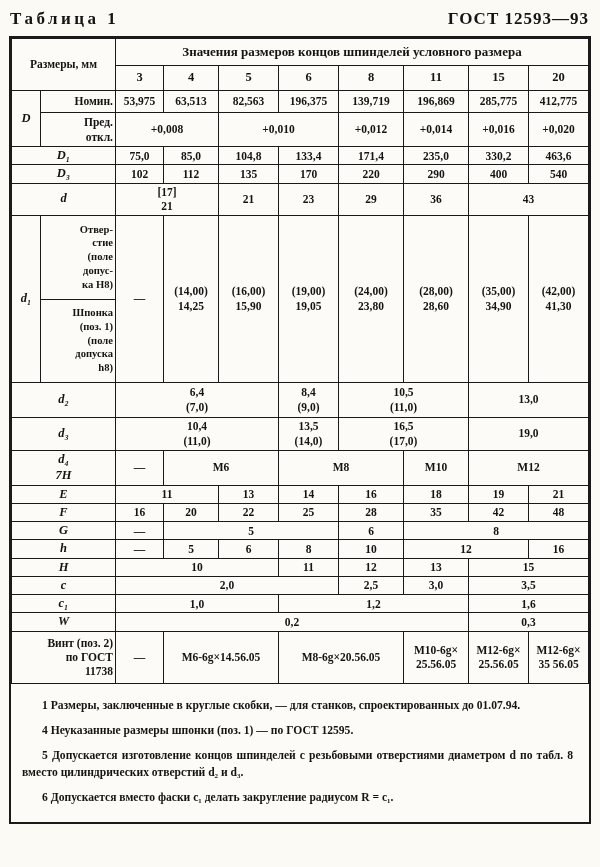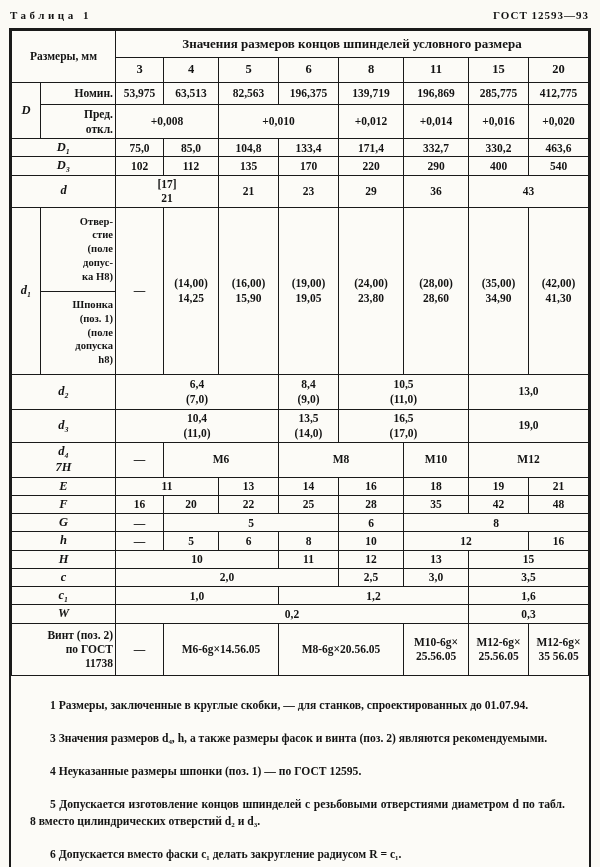--- a/index.html
+++ b/index.html
@@ -6,21 +6,21 @@
   body {
     width:600px; height:867px;
     background:#fbfaf5;
     font-family:"Liberation Serif","DejaVu Serif",serif;
     color:#141414;
     -webkit-font-smoothing:antialiased;
   }
   .page { box-sizing:border-box; width:600px; height:867px; padding:5px 9px; }
   .title-row {
     display:flex; justify-content:space-between; align-items:baseline;
-    padding:4px 2px 7px 1px; font-size:11px; font-weight:bold;
+    padding:4px 2px 7px 1px; font-size:17px; font-weight:bold;
   }
   .caption { letter-spacing:3.5px; }
   .doc-num { letter-spacing:1px; }
   .frame { border:2.4px solid #1a1a1a; background:#fcfbf7; }
   table { border-collapse:collapse; width:100%; table-layout:fixed; }
   td {
     border:1.6px solid #1a1a1a;
     text-align:center; vertical-align:middle;
     font-size:11.5px; font-weight:bold; line-height:1.22;
     padding:1px 2px; white-space:pre-line; overflow:hidden;
@@ -29,21 +29,21 @@
   td.span-head { font-size:13px; padding:2px 14px; }
   td.colnum { font-size:12.5px; }
   td.sym { font-style:italic; font-size:12.5px; }
   td.sub { text-align:right; padding-left:4px; font-style:normal; }
   td.sm { font-size:10.6px; line-height:1.3; }
   .notes {
     padding:5px 8px 8px 3px;
     font-size:11.6px; font-weight:bold; line-height:1.48;
   }
   .notes-heading { margin:0 0 1px 0; text-indent:16px; letter-spacing:3.5px; }
-  .note { margin:16px; text-indent:20px; text-align:justify; }
+  .note { margin:8px; text-indent:20px; text-align:justify; }
 </style>
 </head>
 <body>
 
 <div class="page">
   <div class="title-row">
     <span class="caption">Таблица 1</span>
     <span class="doc-num">ГОСТ 12593—93</span>
   </div>
 
@@ -98,21 +98,21 @@
             <td>+0,016</td>
             <td>+0,020</td>
           </tr>
           <tr style="height: 18px;">
             <td colspan="2" class="sym">D₁</td>
             <td>75,0</td>
             <td>85,0</td>
             <td>104,8</td>
             <td>133,4</td>
             <td>171,4</td>
-            <td>332,7</td>
+            <td>235,0</td>
             <td>330,2</td>
             <td>463,6</td>
           </tr>
           <tr style="height: 18px;">
             <td colspan="2" class="sym">D₃</td>
             <td>102</td>
             <td>112</td>
             <td>135</td>
             <td>170</td>
             <td>220</td>
@@ -265,19 +265,18 @@
             <td>М12-6g×
 25.56.05</td>
             <td>М12-6g×
 35 56.05</td>
           </tr>
         </tbody>
     </table>
 
     <div class="notes">
       <p class="note">1 Размеры, заключенные в круглые скобки, — для станков, спроектированных до 01.07.94.</p>
-      <p class="note">3 Значения размеров d₄, h, а также размеры фасок и винта (поз. 2) являются рекомендуемыми.</p>
       <p class="note">4 Неуказанные размеры шпонки (поз. 1) — по ГОСТ 12595.</p>
       <p class="note">5 Допускается изготовление концов шпинделей с резьбовыми отверстиями диаметром d по табл. 8 вместо цилиндрических отверстий d₂ и d₃.</p>
       <p class="note">6 Допускается вместо фаски c₁ делать закругление радиусом R = c₁.</p>
     </div>
   </div>
 </div>
 
 </body></html>

